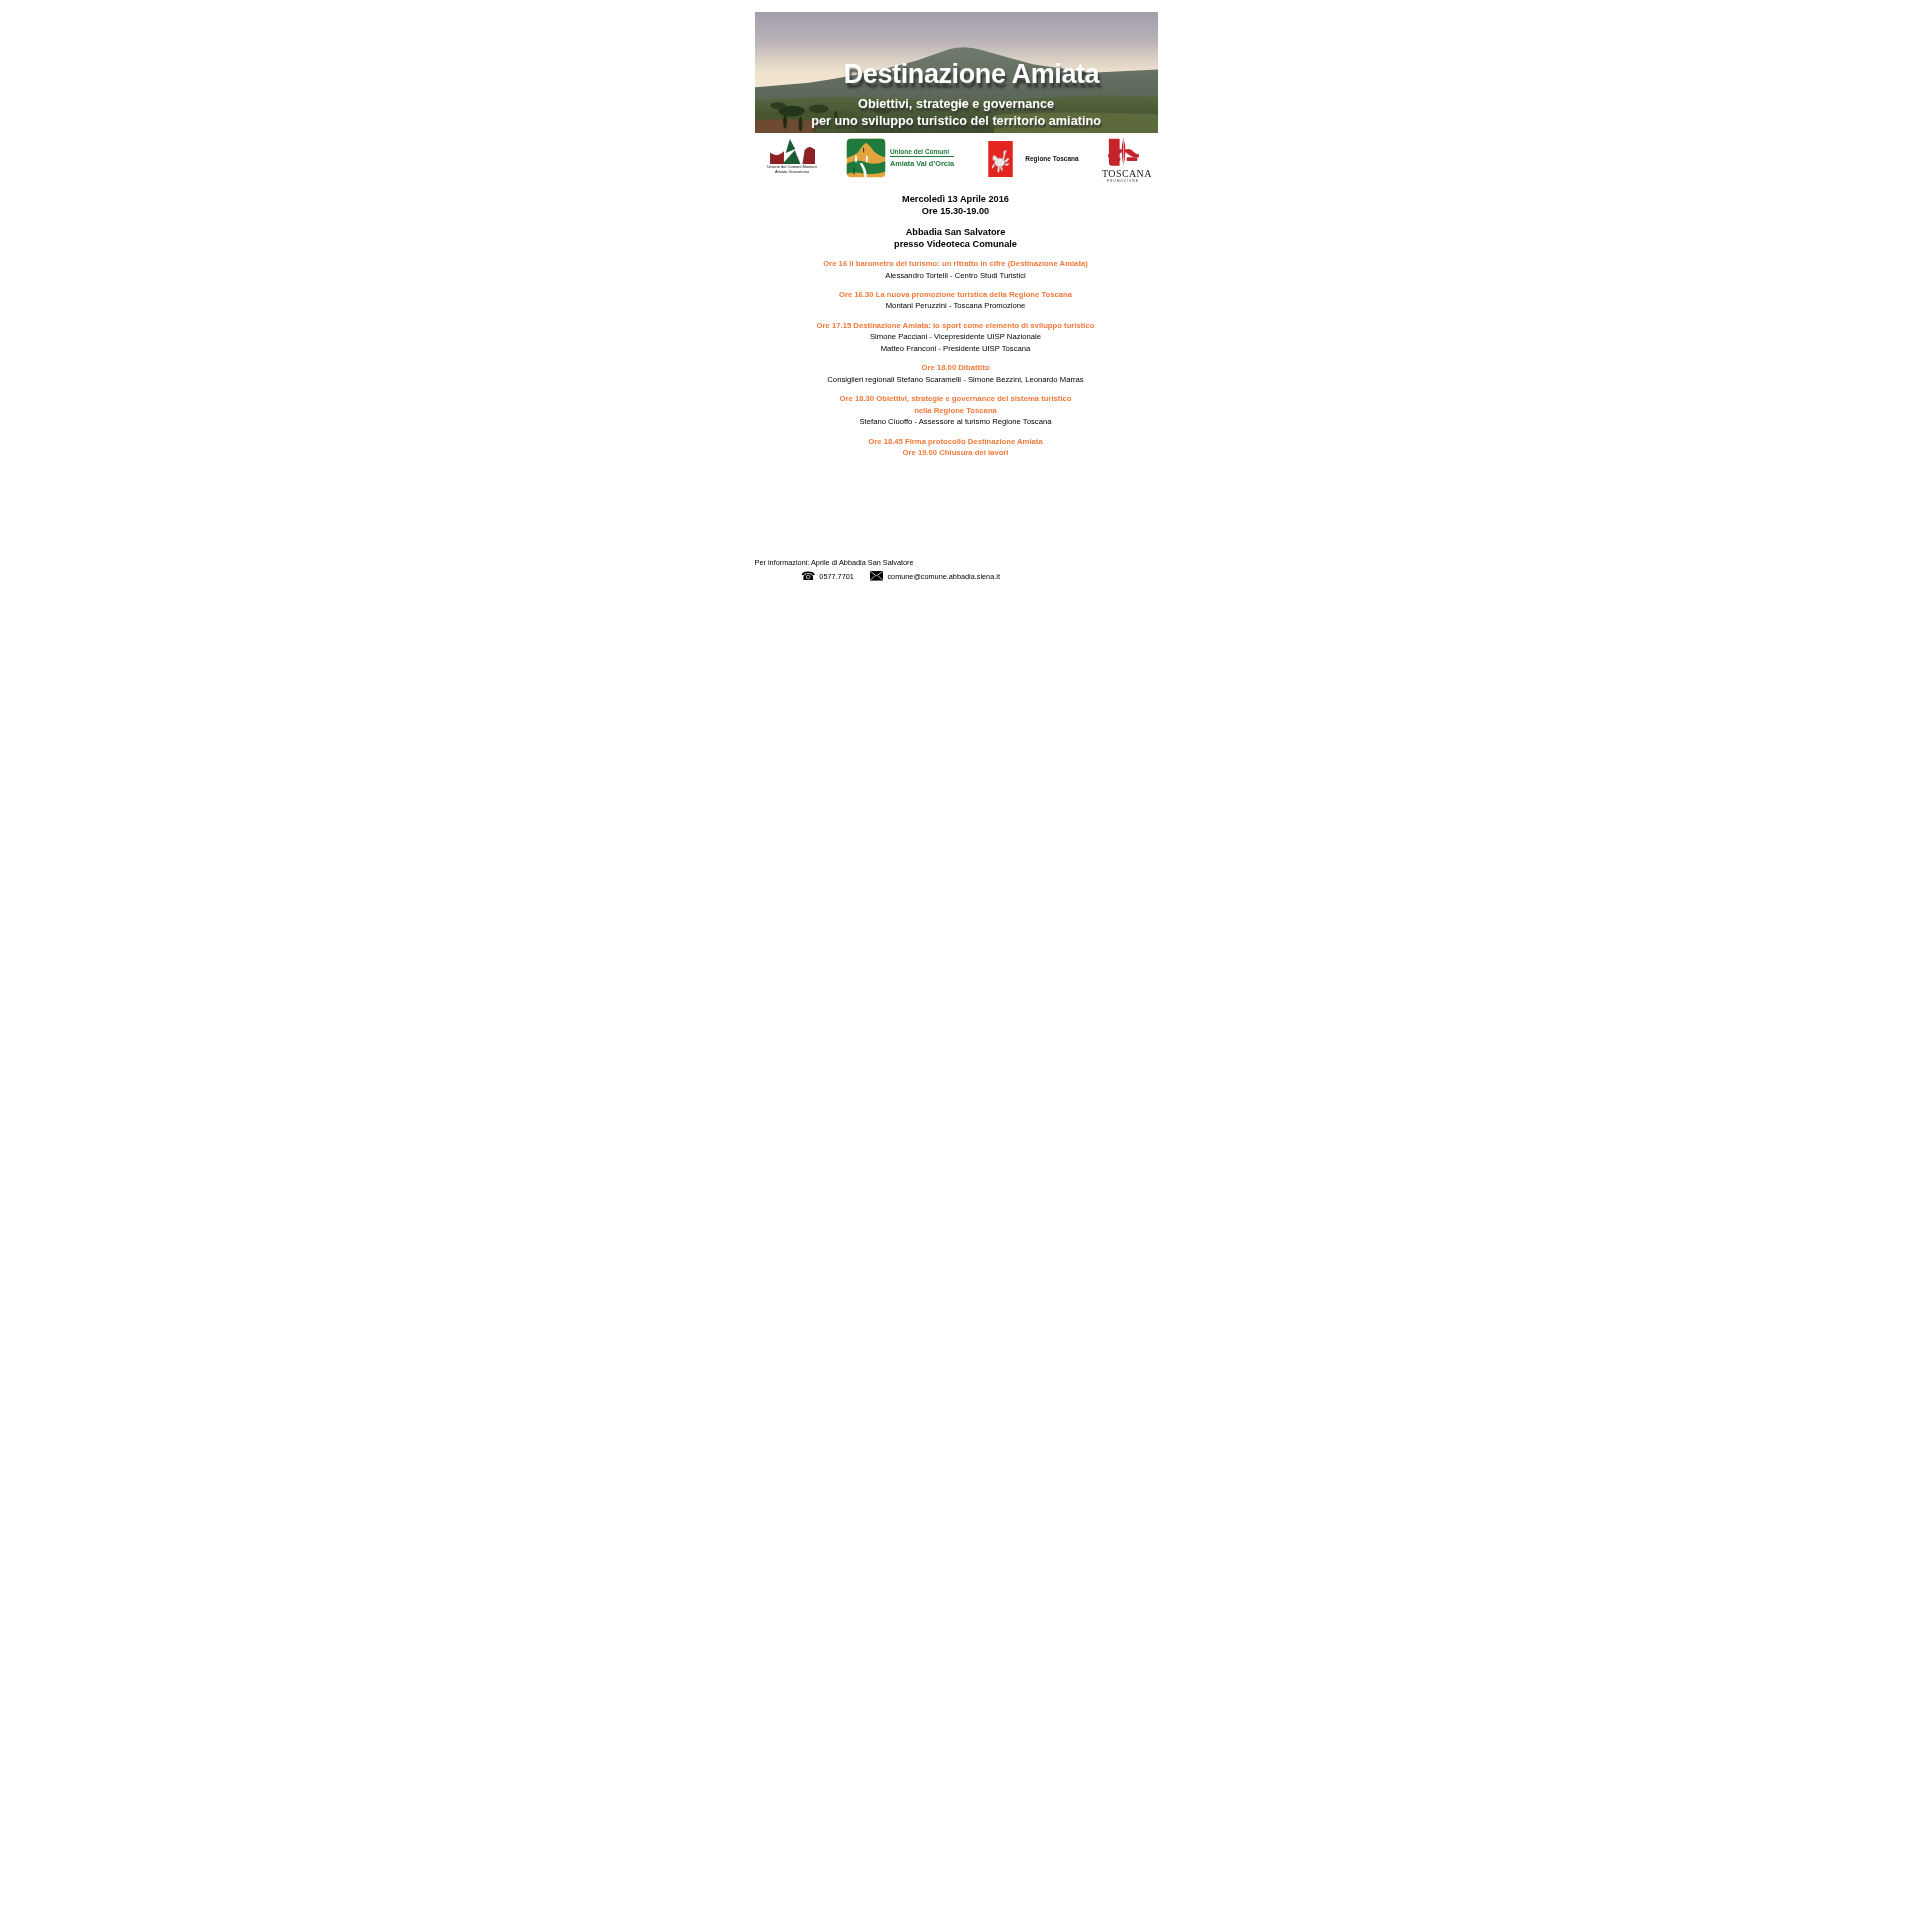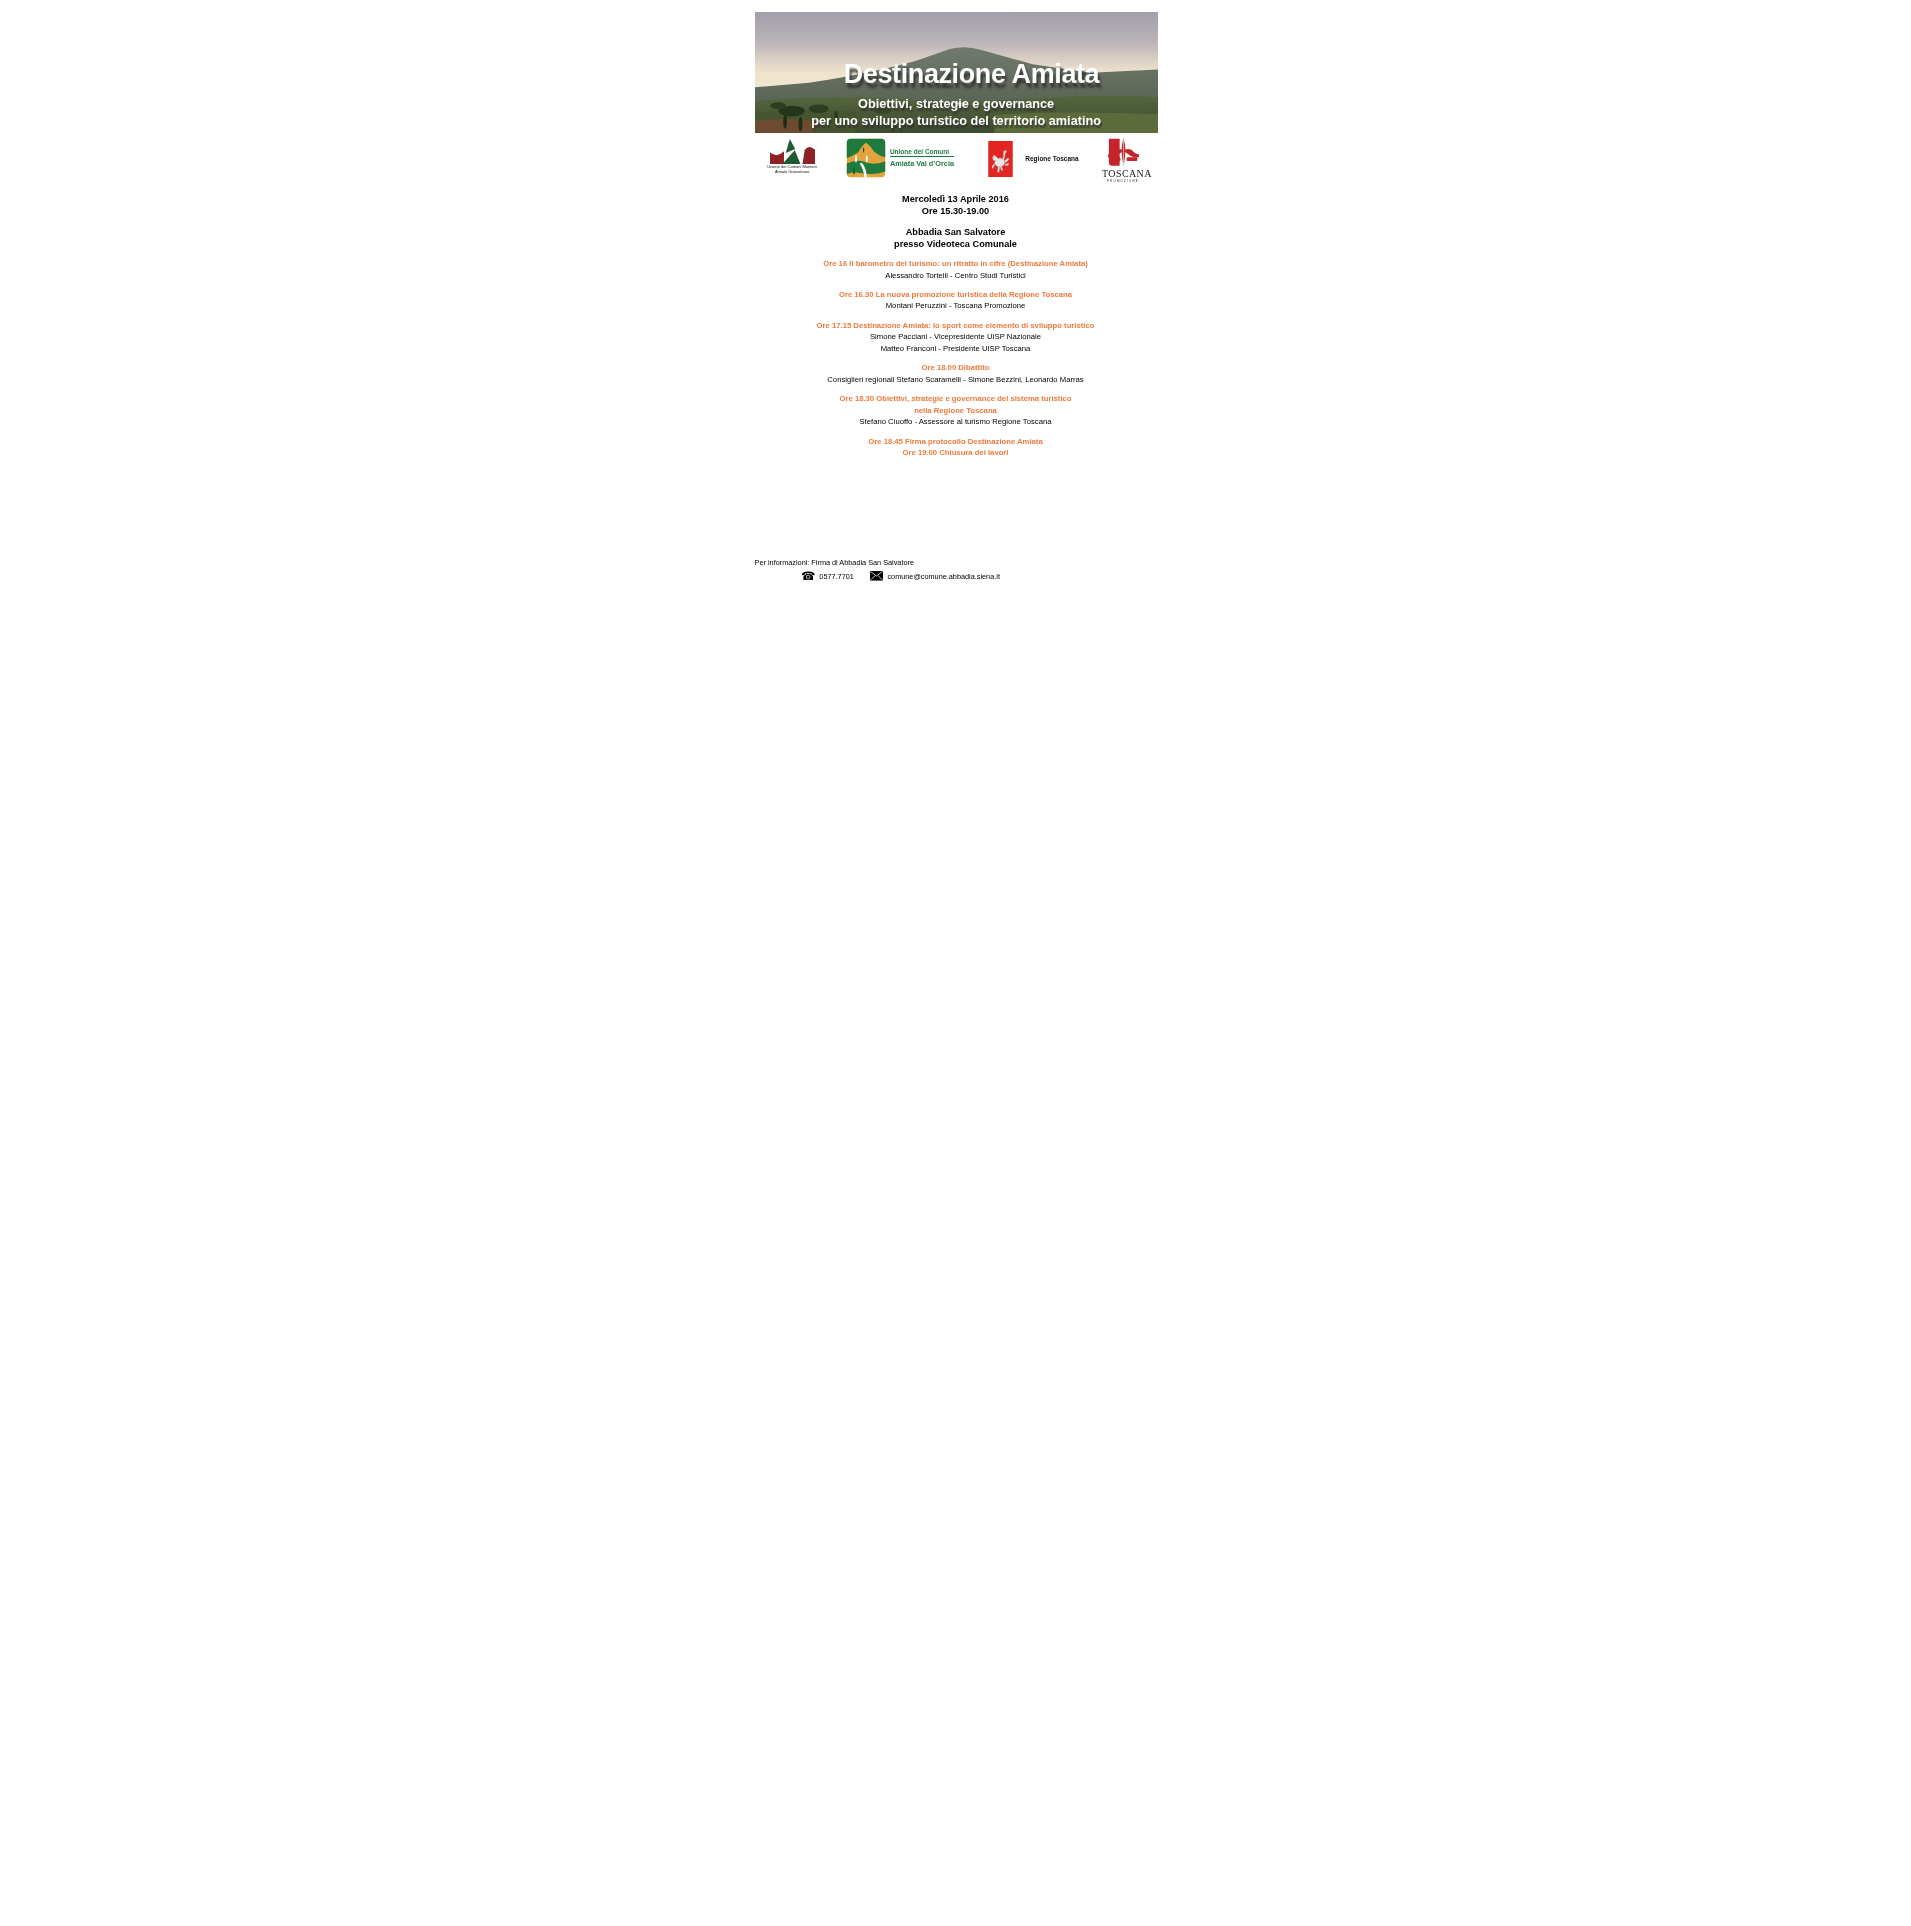--- a/index.html
+++ b/index.html
@@ -235,21 +235,21 @@
       <div class="h orange" style="color: rgb(240, 122, 60);">nella Regione Toscana</div>
       <div class="s">Stefano Ciuoffo - Assessore al turismo Regione Toscana</div>
     </div>
 
     <div class="session">
       <div class="h orange" style="color: rgb(240, 122, 60);">Ore 18.45 Firma protocollo Destinazione Amiata</div>
       <div class="h orange" style="color: rgb(240, 122, 60);">Ore 19.00 Chiusura dei lavori</div>
     </div>
   </div>
 
-  <div class="footer-info">Per informazioni: Firma di Abbadia San Salvatore</div>
+  <div class="footer-info">Per informazioni: Aprile di Abbadia San Salvatore</div>
   <div class="footer-contacts">
     <span class="phone-glyph">☎</span>
     <span class="num">0577.7701</span>
     <svg class="envelope" width="13" height="9.6" viewBox="0 0 34 25">
       <rect x="0" y="0" width="34" height="25" fill="#000000"></rect>
       <path d="M1,1 L17,13 L33,1" stroke="#ffffff" stroke-width="2" fill="none"></path>
       <path d="M1,24 L13,12 M33,24 L21,12" stroke="#ffffff" stroke-width="2" fill="none"></path>
     </svg>
     <span class="mail">comune@comune.abbadia.siena.it</span>
   </div>

